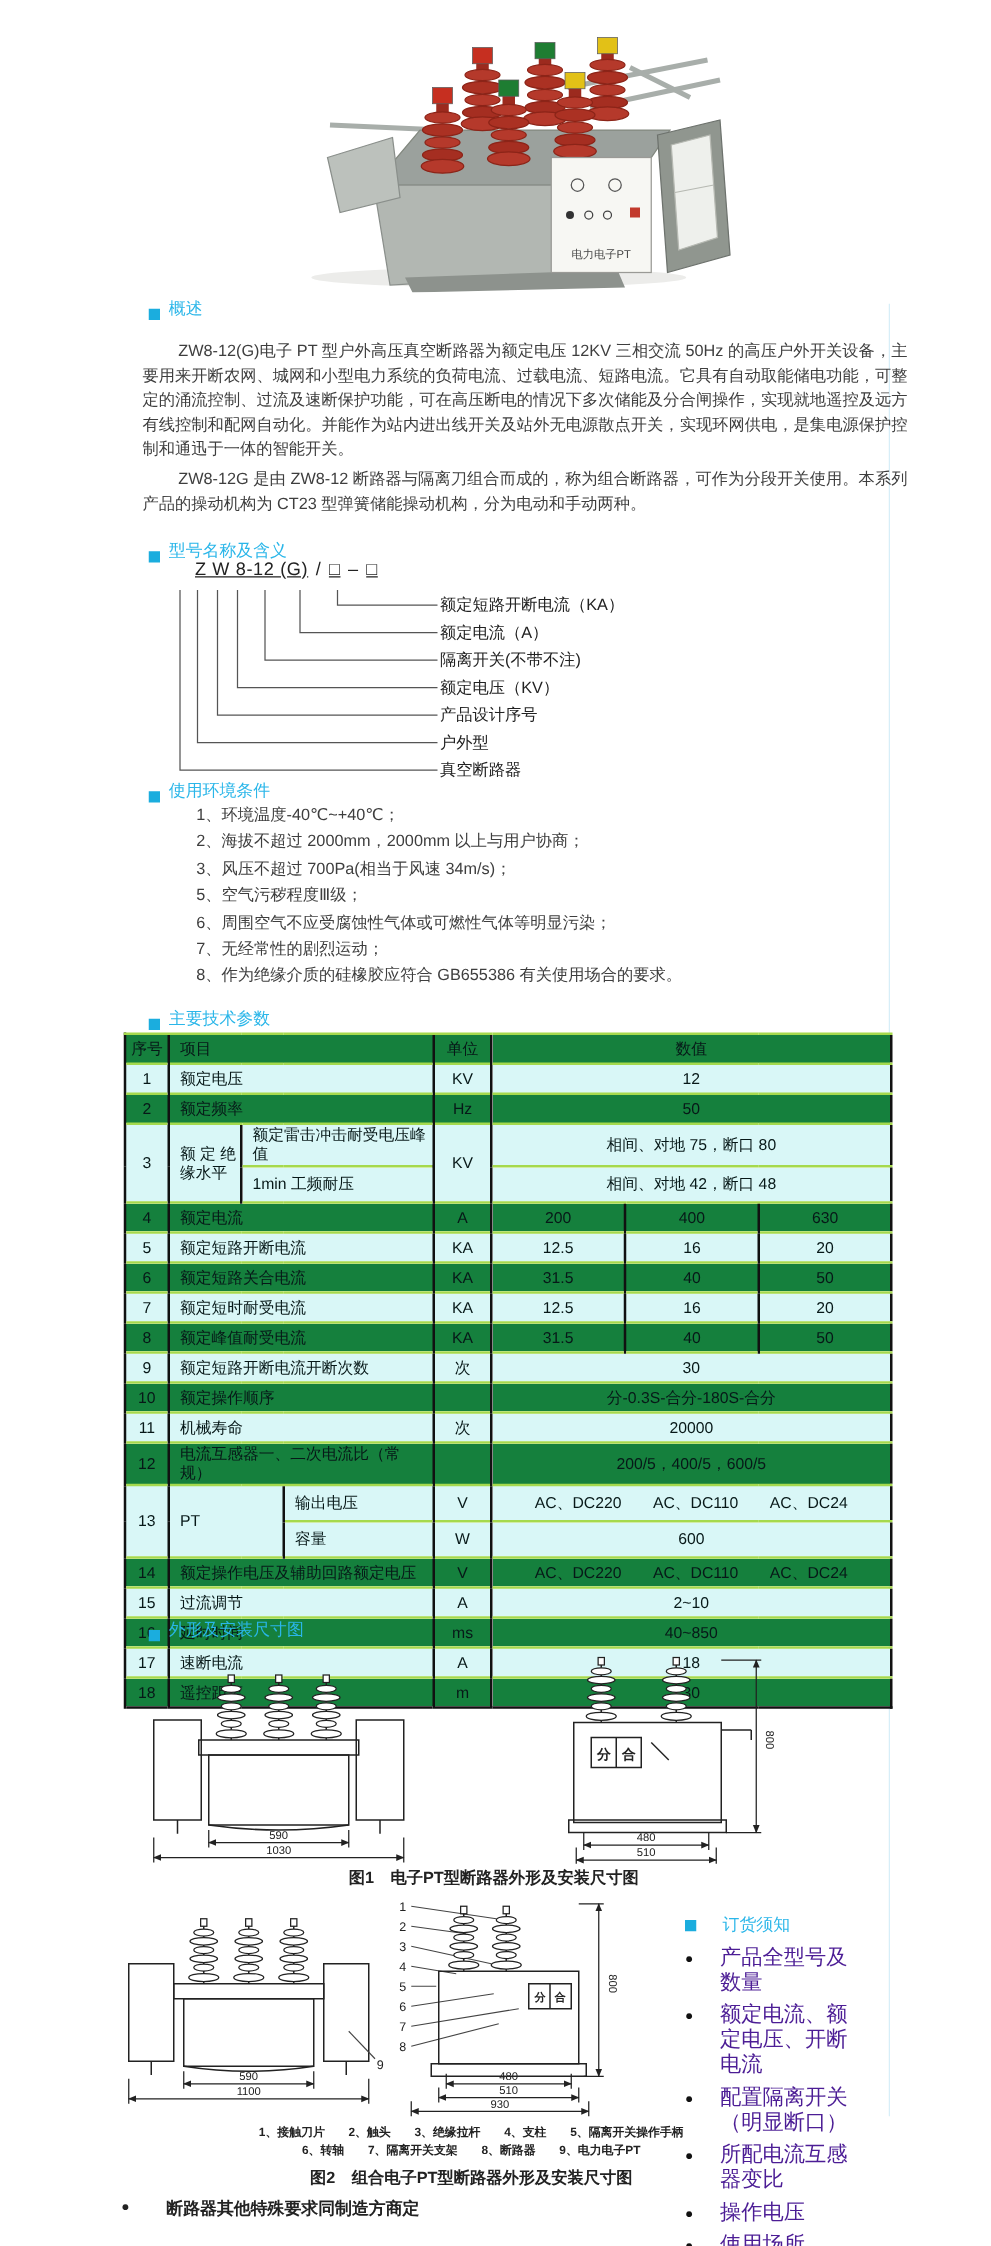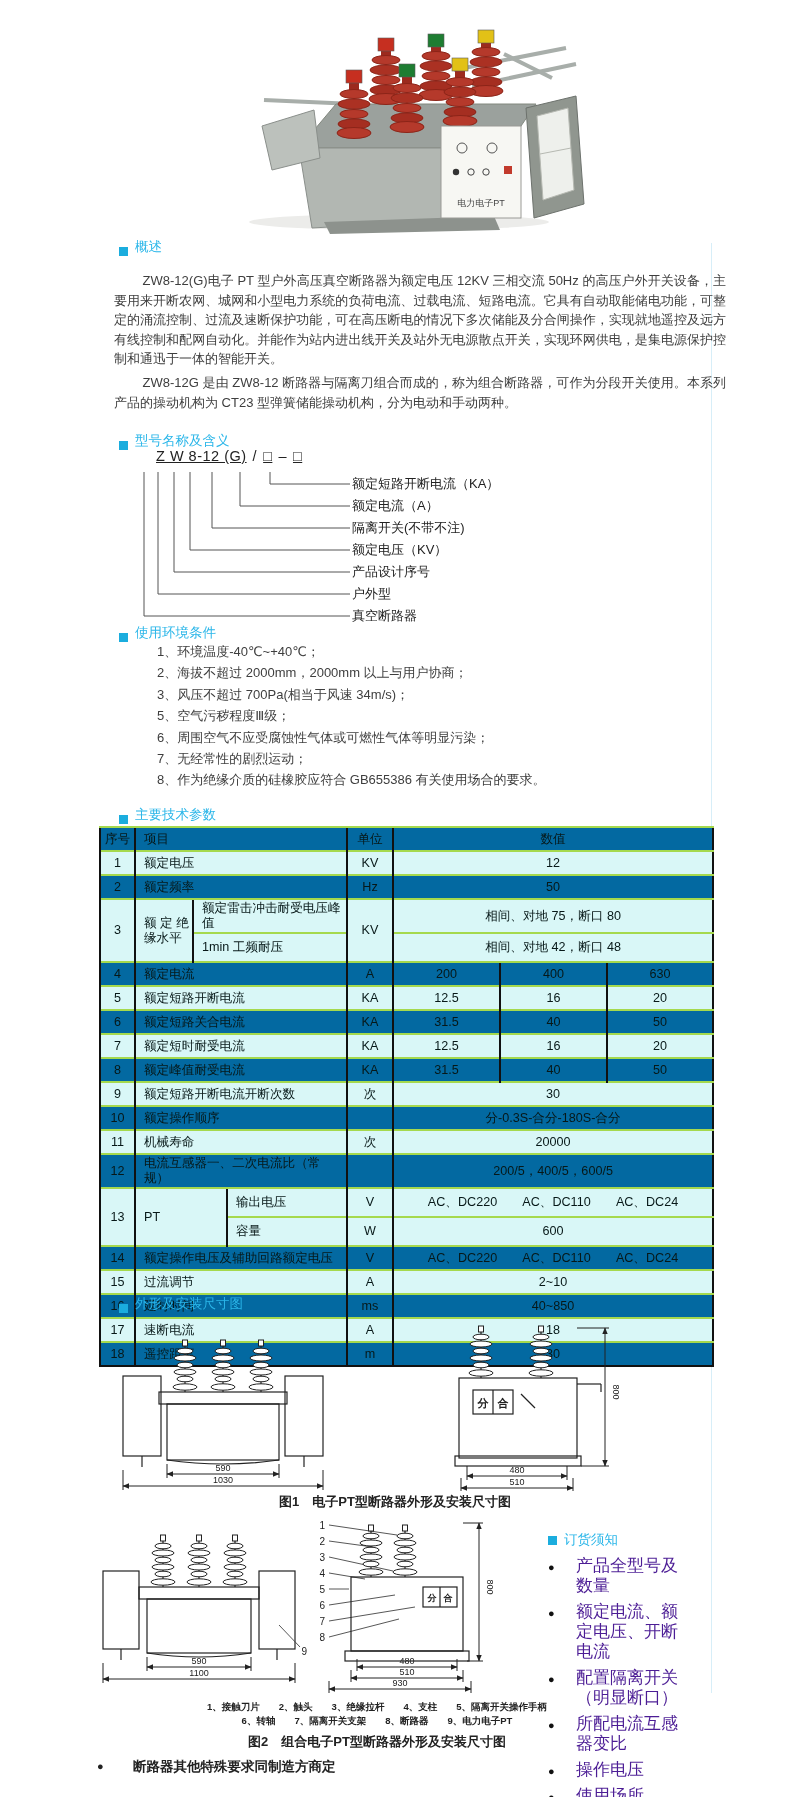--- a/index.html
+++ b/index.html
@@ -23,34 +23,34 @@
   
   .env{position:absolute;left:100px;top:643px;width:612px;font-size:13px;color:#3e3e3e;}
   .env div{height:21.4px;padding-left:57px;white-space:nowrap;}
   
   .t{position:absolute;left:99px;top:826px;width:613px;border-collapse:collapse;
      border:2px solid #111;font-size:12.6px;color:#071818;table-layout:fixed;}
   .t td{border-left:2px solid #111;border-top:2px solid #a5d94d;text-align:center;
         padding:1px 2px;height:20px;line-height:15px;overflow:hidden;}
   .t tr.sub td{height:25px;}
   .t .il{text-align:left;padding-left:8px;}
-  .cy{background:#0369a1;}
+  .cy{background:#15803d;}
   .pl{background:#d9f7f7;}
   
   .fig{position:absolute;}
   .dt{font-size:9px;fill:#222;font-family:"Liberation Sans",sans-serif;}
   .sw{font-size:11px;fill:#222;font-weight:bold;font-family:"Liberation Sans",sans-serif;}
   .sw2{font-size:9px;fill:#222;font-weight:bold;font-family:"Liberation Sans",sans-serif;}
   .co{font-size:10px;fill:#222;font-family:"Liberation Sans",sans-serif;}
   .cap{position:absolute;font-size:13px;font-weight:bold;color:#222;text-align:center;}
   .leg{position:absolute;left:97px;top:1700px;width:560px;text-align:center;font-size:9.5px;
        font-weight:bold;color:#222;line-height:14px;}
   
   .order{position:absolute;left:548px;top:1532px;width:165px;}
-  .ohead{display:flex;align-items:center;gap:7px;height:16px;margin-bottom:8px;}
+  .ohead{display:flex;align-items:center;gap:21px;height:16px;margin-bottom:8px;}
   .ohead .sq{width:9px;height:9px;background:#1badde;flex:none;}
   .ohead .tt{font-size:13.5px;color:#2ab6e9;white-space:nowrap;}
   .oit{position:relative;padding-left:28px;width:112px;font-size:17px;line-height:20px;
        margin-bottom:6px;color:#4c1d95;}
   .oit::before{content:"●";position:absolute;left:0;top:1px;font-size:11px;color:#111;}
   
   .foot{position:absolute;left:95px;top:1758px;font-size:13.5px;font-weight:bold;color:#222;
         padding-left:38px;}
   .foot::before{content:"●";position:absolute;left:2px;top:2px;font-size:11px;font-weight:normal;}
 </style>

